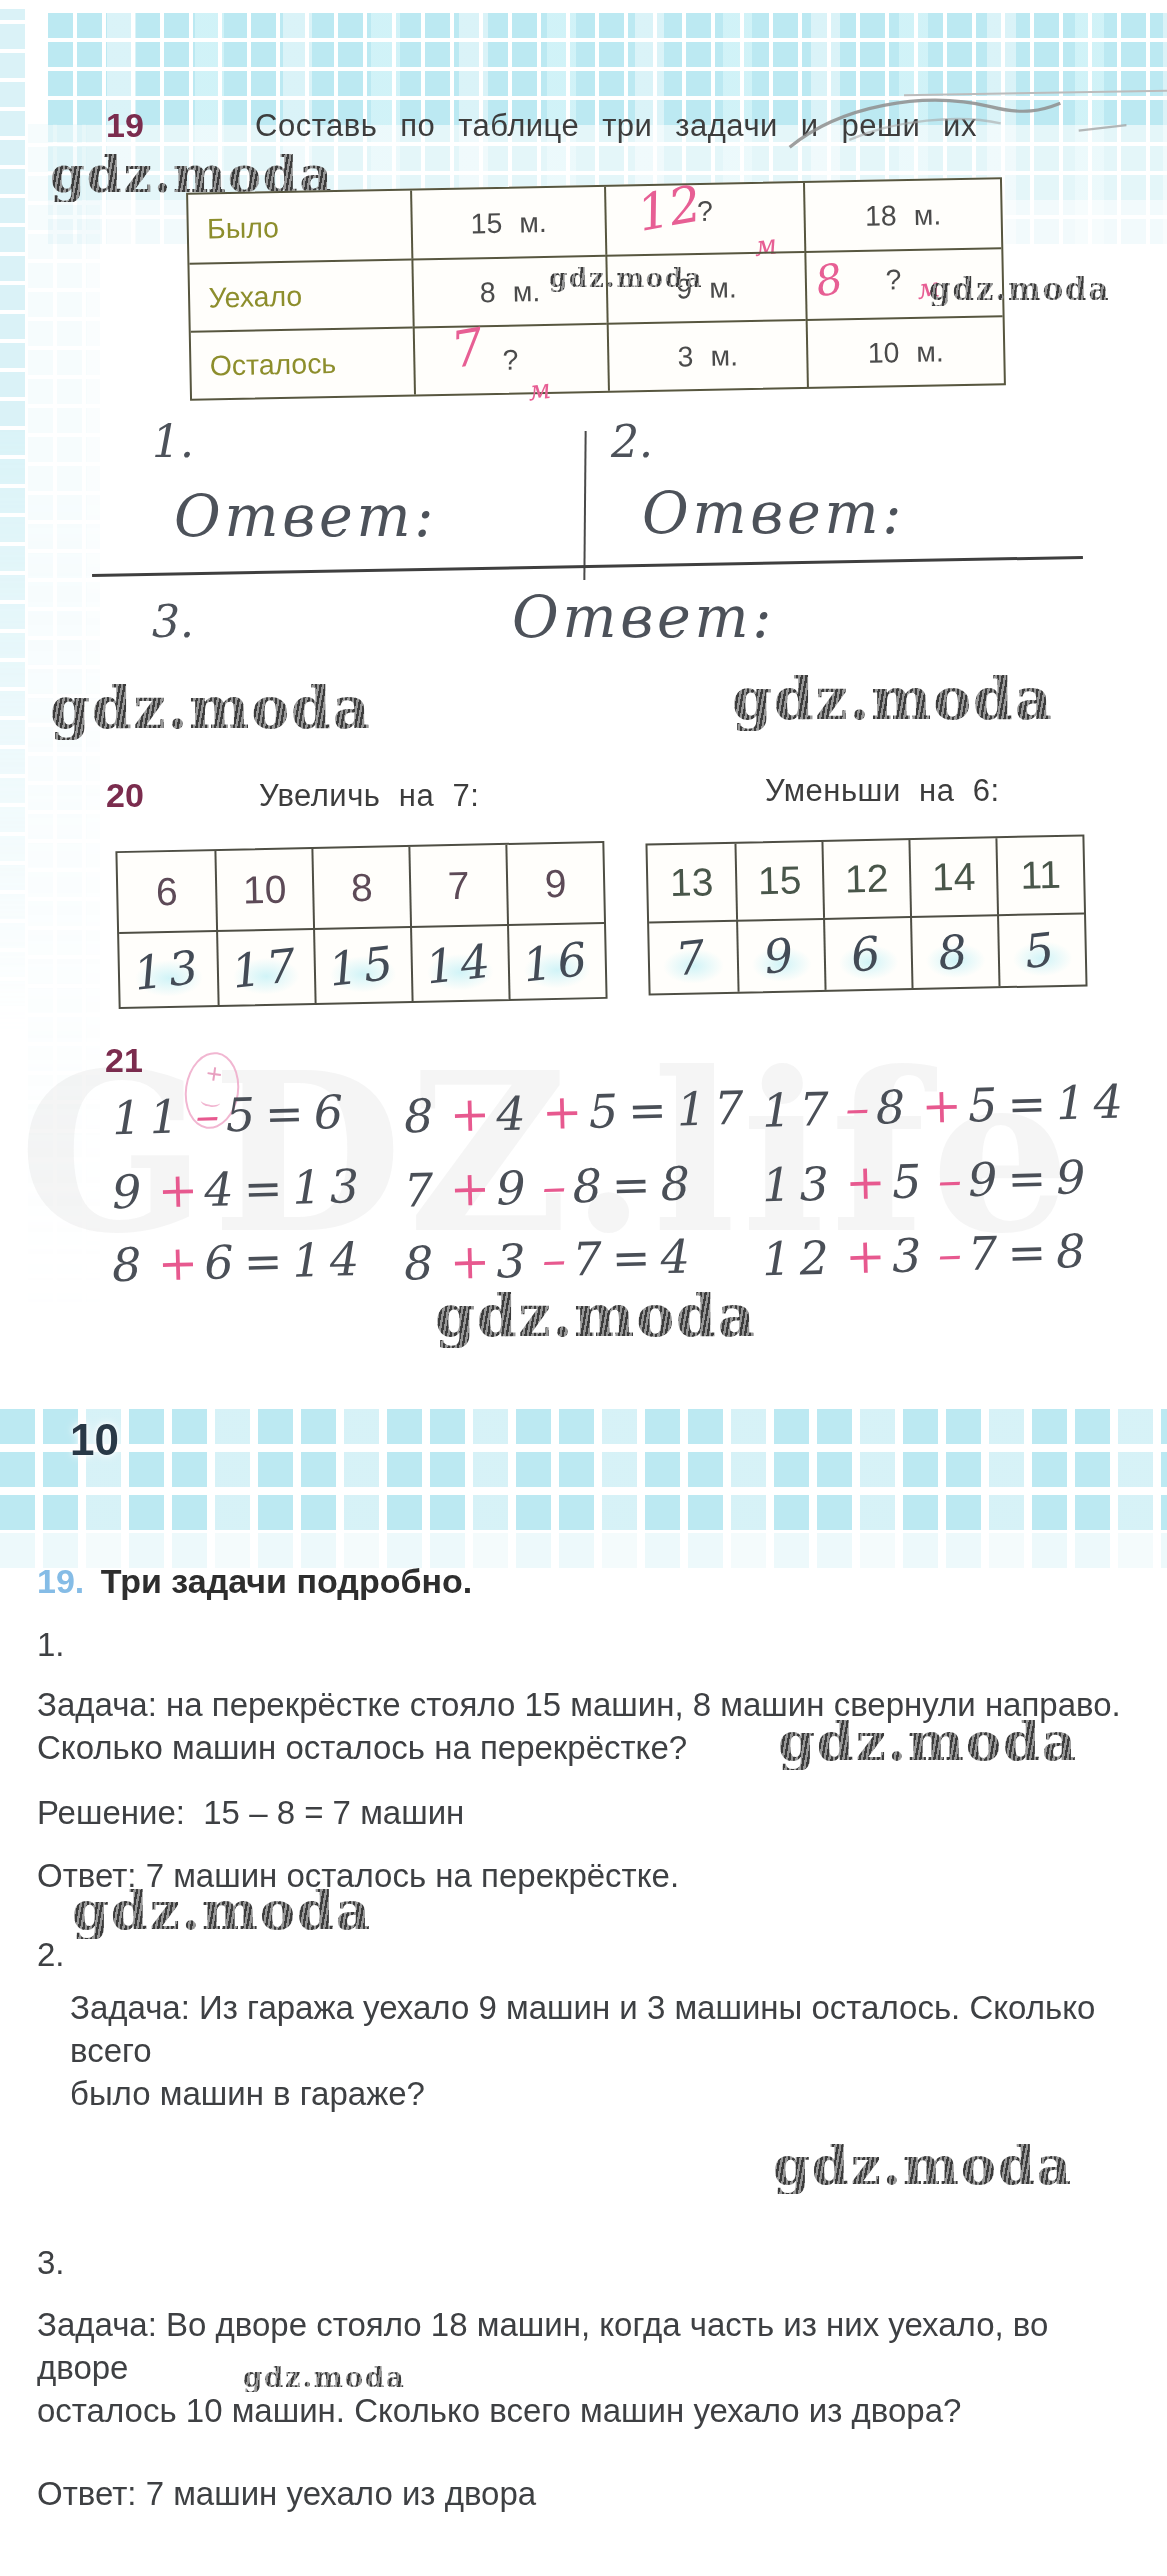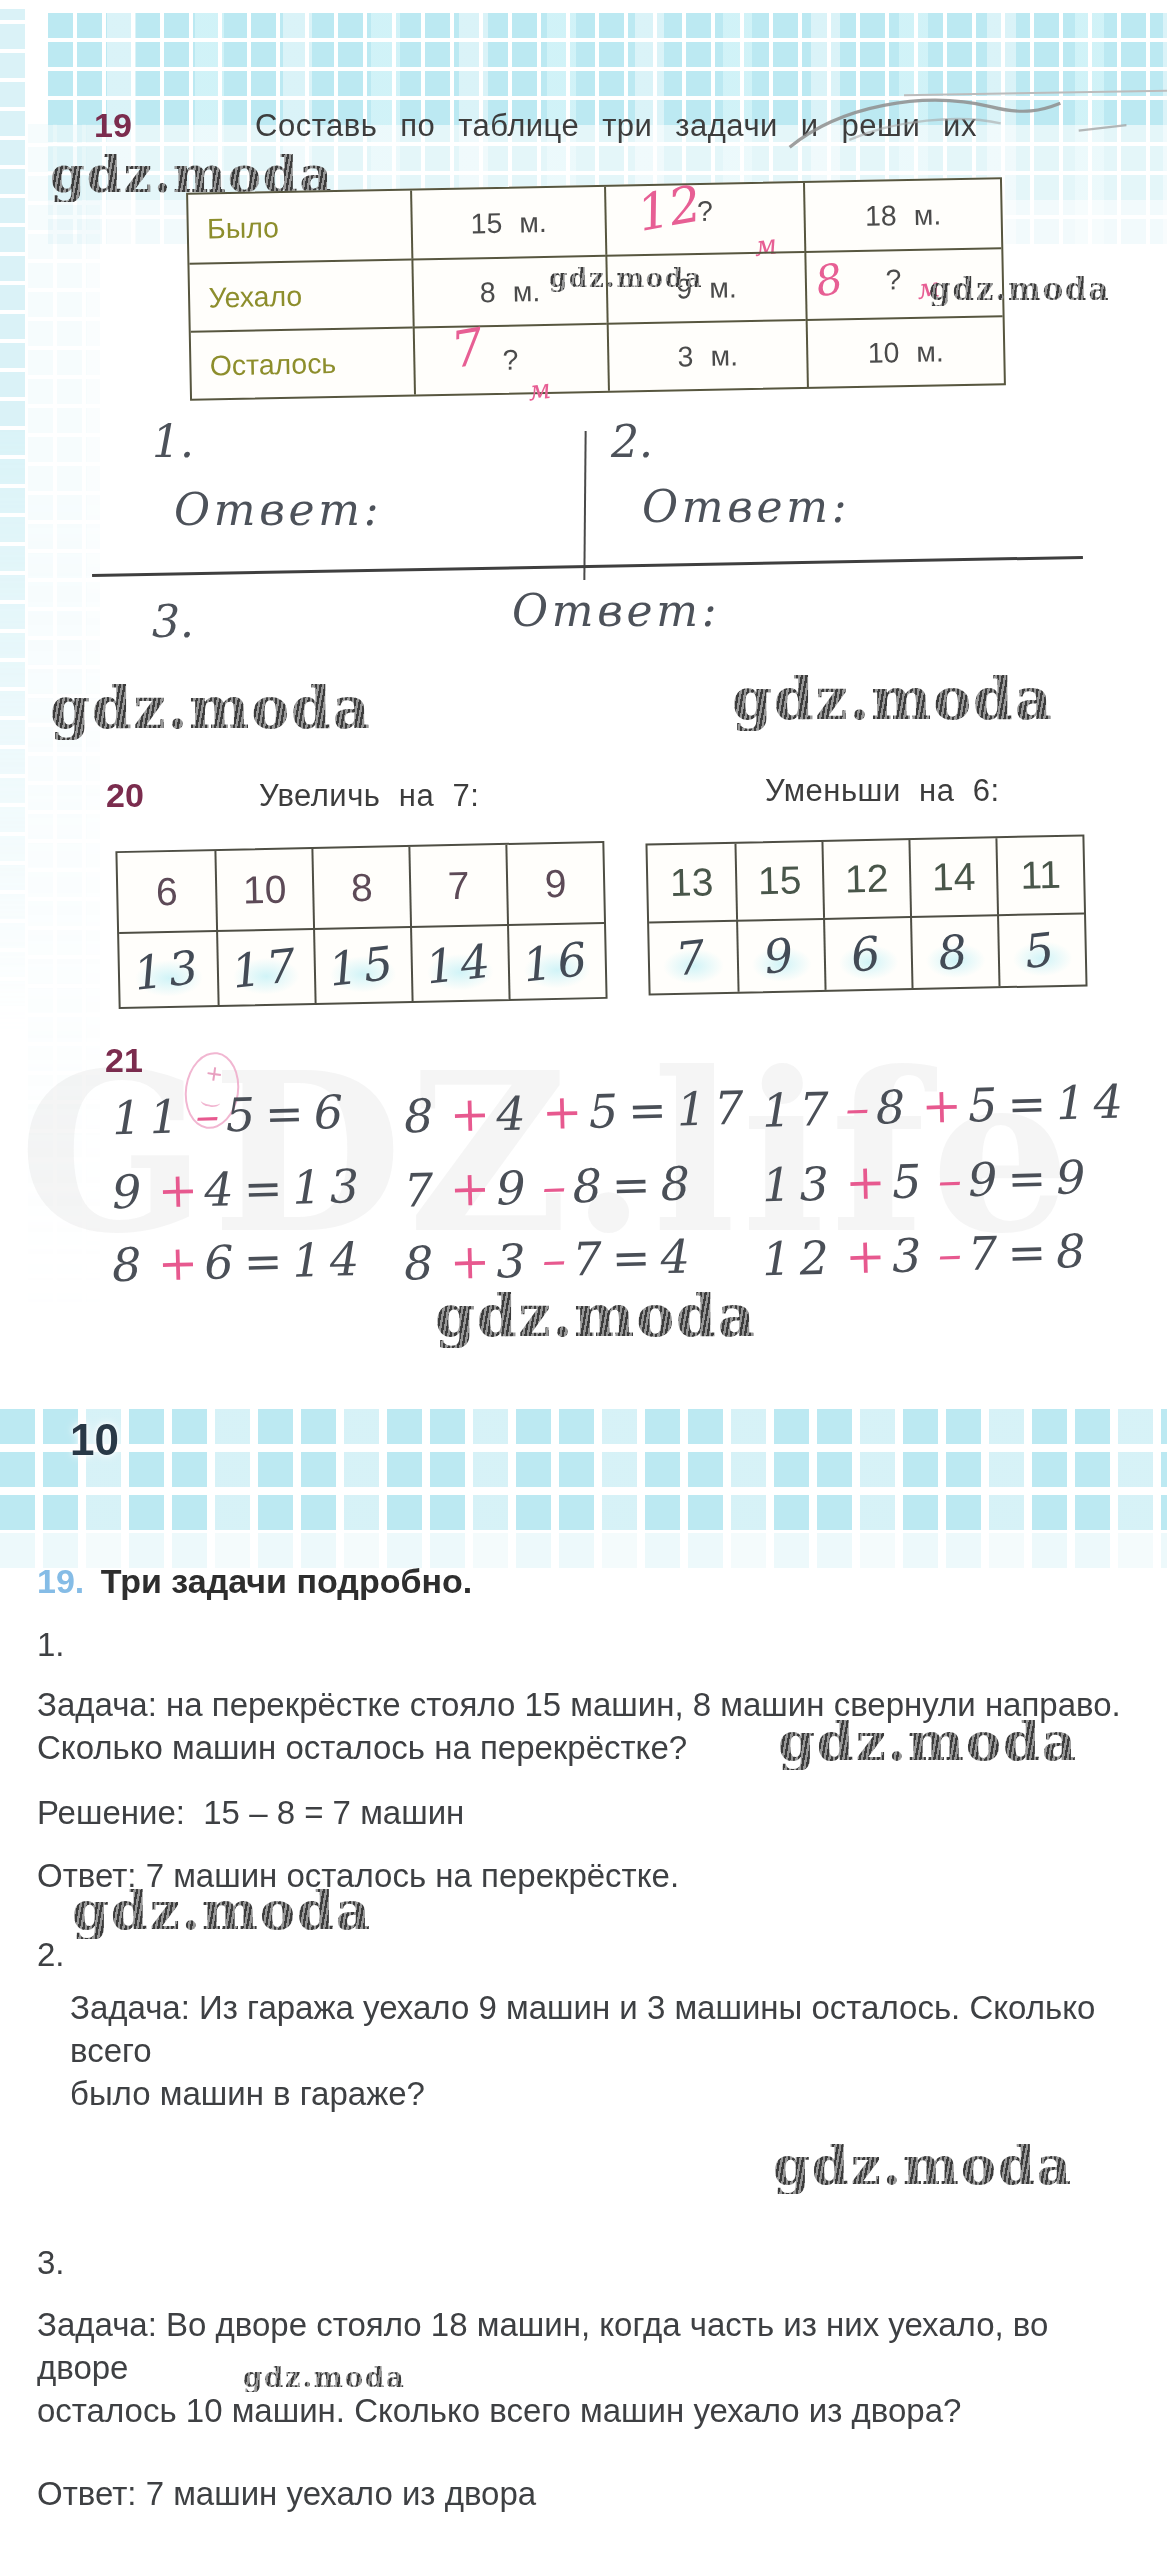--- a/index.html
+++ b/index.html
@@ -53,21 +53,21 @@
   .t19>div:nth-child(4n+1){border-left:none;}
   .t19l{justify-content:flex-start !important;padding-left:18.4px;font-size:28.4px;color:#8d8e2c;}
   .t19 .pr{font-size:28.4px;color:#4b4b4b;word-spacing:9.2px;}
   .hwpink{position:absolute;font-family:"DejaVu Serif",serif;font-style:italic;color:#e75f94;line-height:1;}
   .hw-main{font-size:50px;transform:rotate(-9deg);}
   .hw-unit{font-size:27.5px;transform:rotate(-6deg);}
 
   
   .hwtext{position:absolute;font-family:"DejaVu Serif",serif;font-style:italic;color:#4d525a;line-height:1;}
   .idx{font-size:44px;}
-  .ans{font-size:44px;letter-spacing:3.7px;}
+  .ans{font-size:57px;letter-spacing:3.7px;}
   .vline{position:absolute;left:584px;top:431px;width:2.3px;height:149px;background:#4a4a4a;transform:rotate(.5deg);}
   .hline{position:absolute;left:92px;top:565px;width:991px;height:2.8px;background:#3f3f3f;transform:rotate(-1.05deg);}
 
   
   .t20{position:absolute;display:grid;border:2.8px solid #4e4e44;background:#fffefb;transform:rotate(-1.2deg);}
   .t20>div{border-left:2.3px solid #4e4e44;border-top:2.3px solid #4e4e44;
            display:flex;align-items:center;justify-content:center;}
   .t20>div:nth-child(-n+5){border-top:none;}
   .t20>div:nth-child(5n+1){border-left:none;}
   .t20 .top{font-size:39px;}
@@ -105,21 +105,21 @@
 <div class="page">
 
   <div class="mosaic band-a"></div>
   <div class="mosaic band-b"></div>
   <div class="mosaic band-c"></div>
   <div class="mosaic strip-a"></div>
   <div class="mosaic strip-b"></div>
   <div class="topline"></div>
   <div class="bgwm">GDZ.life</div>
 
-  <div class="exnum" style="left:94px;top:106px;">19</div>
+  <div class="exnum" style="left:106px;top:106px;">19</div>
   <div class="extitle" style="left:180px;top:108px;width:872px;text-align:center;">Составь по таблице три задачи и реши их</div>
   <svg class="scribble" width="358" height="78" viewBox="0 0 390 85">
     <path d="M5,70 C60,25 150,8 225,26 C260,35 280,30 300,22" stroke="#8e8e8e" stroke-width="3.5" fill="none" opacity="0.85"></path>
     <path d="M70,62 C120,40 190,34 235,44" stroke="#a9a9a9" stroke-width="2.5" fill="none" opacity="0.6"></path>
     <path d="M320,52 l52,-6" stroke="#9a9a9a" stroke-width="2.5" fill="none" opacity="0.7"></path>
   </svg>
   <div class="wm" style="left:50px;top:147px;font-size:50px;">gdz.moda</div>
 
   <div class="t19">
     <div class="t19l">Было</div>

